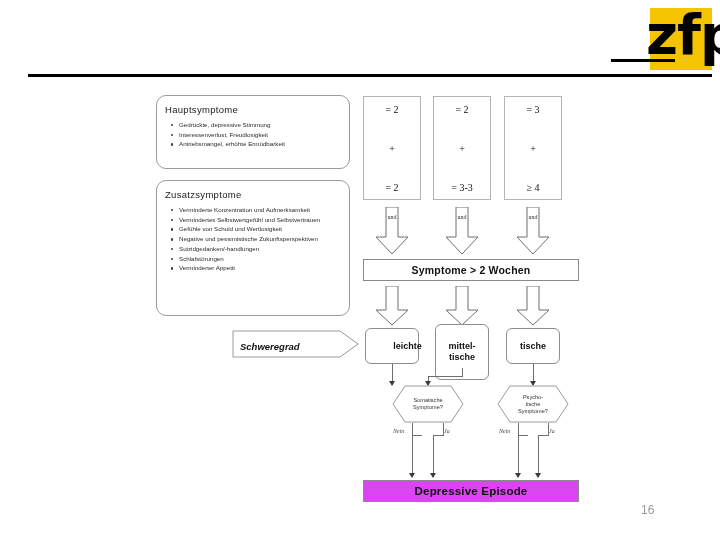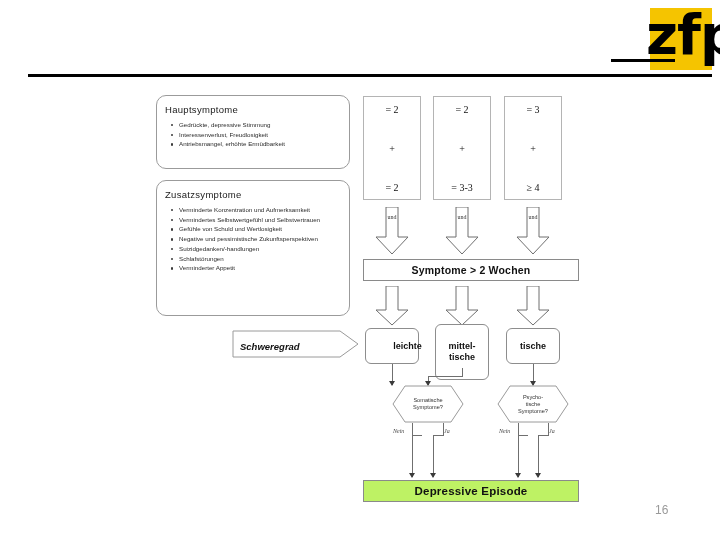--- a/index.html
+++ b/index.html
@@ -83,21 +83,21 @@
 
   
   .wide-bar{
     position:absolute;left:363px;width:216px;height:22px;
     background:#fff;border:1px solid #8a8a8a;box-sizing:border-box;
     display:flex;align-items:center;justify-content:center;
     font-size:10.5px;font-weight:bold;color:#111;letter-spacing:.2px;
   }
   #bar-wochen{top:259px;}
   #bar-final{
-    top:480px;background:#bef264;border:1px solid #8a8a8a;
+    top:480px;background:#d946ef;border:1px solid #8a8a8a;
     font-size:11.5px;
   }
 
   
   .sev{
     position:absolute;width:54px;height:36px;background:#fff;
     border:1px solid #8d8d8d;border-radius:6px;box-sizing:border-box;
     display:flex;align-items:center;justify-content:center;text-align:center;
     font-size:9px;font-weight:bold;color:#111;line-height:11px;
   }
@@ -134,21 +134,21 @@
     position:absolute;width:0;height:0;
     border-left:3px solid transparent;border-right:3px solid transparent;
     border-top:5px solid #3a3a3a;
   }
   .branch-lbl{
     position:absolute;font-size:6px;font-style:italic;color:#4a4a4a;
     font-family:"Liberation Serif", serif;
   }
 
   .pagenum{
-    position:absolute;left:655px;top:503px;
+    position:absolute;left:641px;top:503px;
     font-size:12px;color:#9a9a9a;
   }
 </style>
 </head>
 <body>
 
 <div class="slide">
 
   <div class="logo">
     <div class="logo-block"></div>

